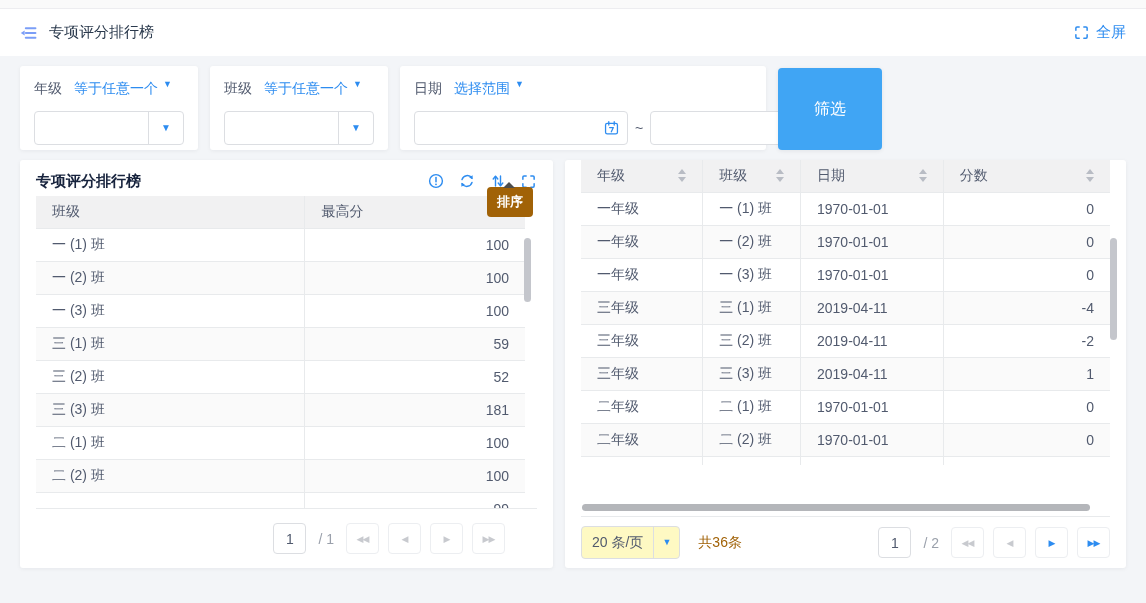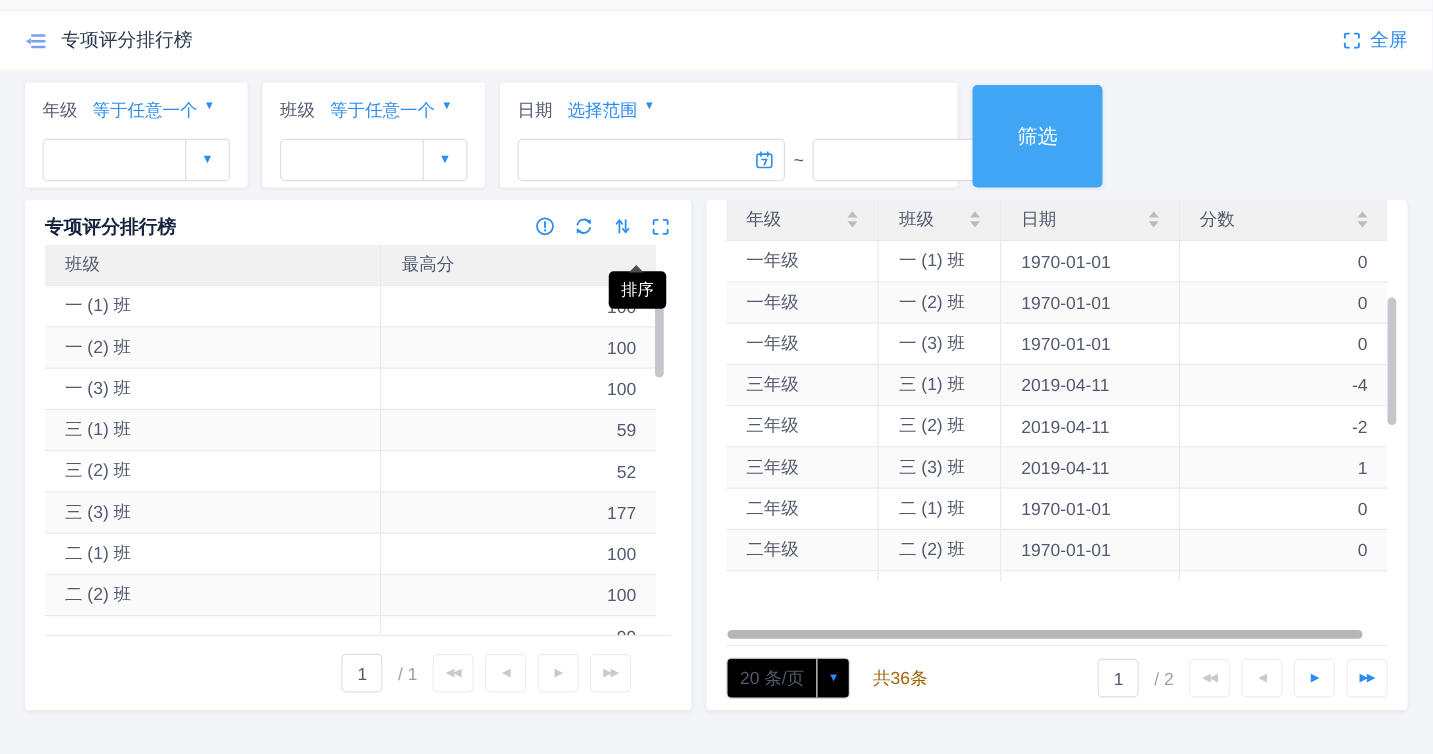--- a/index.html
+++ b/index.html
@@ -63,22 +63,22 @@
   .tbl th:not(:last-child), .tbl td:not(:last-child) { border-right:1px solid #e8eaec; }
   .tbl tr:nth-child(even) td { background:#fafafa; }
   .num { text-align:right; }
   .th-flex { display:flex; align-items:center; justify-content:space-between; }
   .sort-caret { display:inline-flex; flex-direction:column; gap:3px; cursor:pointer; }
   .sort-caret i { width:0; height:0; border-left:4px solid transparent;
     border-right:4px solid transparent; display:block; }
   .sort-caret .up { border-bottom:5px solid #b8bcc4; }
   .sort-caret .dn { border-top:5px solid #b8bcc4; }
   
-  .sort-tooltip { position:absolute; top:57px; left:467px; background:#000000; color:#fff;
-    font-size:13px; padding:6px 10px; border-radius:4px; z-index:6; white-space:nowrap; }
+  .sort-tooltip { position:absolute; top:27px; left:467px; background:#a16207; color:#fff;
+    font-size:13px; padding:6px 10px; border-radius:4px; z-index:6; white-space:nowrap;font-weight:bold; }
   .sort-tooltip::before { content:""; position:absolute; top:-5px; left:16px; width:0; height:0;
     border-left:6px solid transparent; border-right:6px solid transparent;
     border-bottom:6px solid #4d4d4d; }
   
   .vthumb { position:absolute; width:7px; background:#c4c6cc; border-radius:4px; z-index:4; cursor:grab; }
   .vthumb-left { right:22px; top:78px; height:64px; }
   .vthumb-right { right:9px; top:78px; height:102px; }
   .hthumb { position:absolute; height:7px; background:#b4b6ba; border-radius:4px;
     left:17px; right:36px; bottom:57px; z-index:4; cursor:grab; }
   
@@ -89,21 +89,21 @@
   .pager { display:flex; align-items:center; gap:9px; }
   .page-input { width:33px; height:31px; border:1px solid #dcdee2; border-radius:4px;
     text-align:center; font:inherit; color:#515a6e; outline:none; }
   .page-of { color:#9aa0ab; margin:0 3px; }
   .pg-btn { width:33px; height:31px; border:1px solid #eceef1; border-radius:4px; background:#fff;
     display:flex; align-items:center; justify-content:center; font-size:9px; color:#c8cacf;
     letter-spacing:-1px; cursor:pointer; }
   .pg-btn.active { color:#2d8cf0; }
   .size-group { display:flex; align-items:center; gap:18px; }
   .size-select { height:33px; border:1px solid #dcdee2; border-radius:4px; display:flex;
-    align-items:stretch; cursor:pointer; background:#000000; }
+    align-items:stretch; cursor:pointer; background:#fef9c3; }
   .size-select .sel-val { padding:0 10px; line-height:31px; }
   .size-select .sel-arrow { width:26px; border-left:1px solid #dcdee2; display:flex;
     align-items:center; justify-content:center; }
   .size-select .caret { font-size:9px; }
   .total-text { color:#a16207; }
   svg { display:block; }
 </style>
 </head>
 <body>
 
@@ -288,21 +288,21 @@
           <tr>
               <td>三 (1) 班</td>
               <td class="num">59</td>
             </tr>
           <tr>
               <td>三 (2) 班</td>
               <td class="num">52</td>
             </tr>
           <tr>
               <td>三 (3) 班</td>
-              <td class="num">177</td>
+              <td class="num">181</td>
             </tr>
           <tr>
               <td>二 (1) 班</td>
               <td class="num">100</td>
             </tr>
           <tr>
               <td>二 (2) 班</td>
               <td class="num">100</td>
             </tr>
           <tr>

